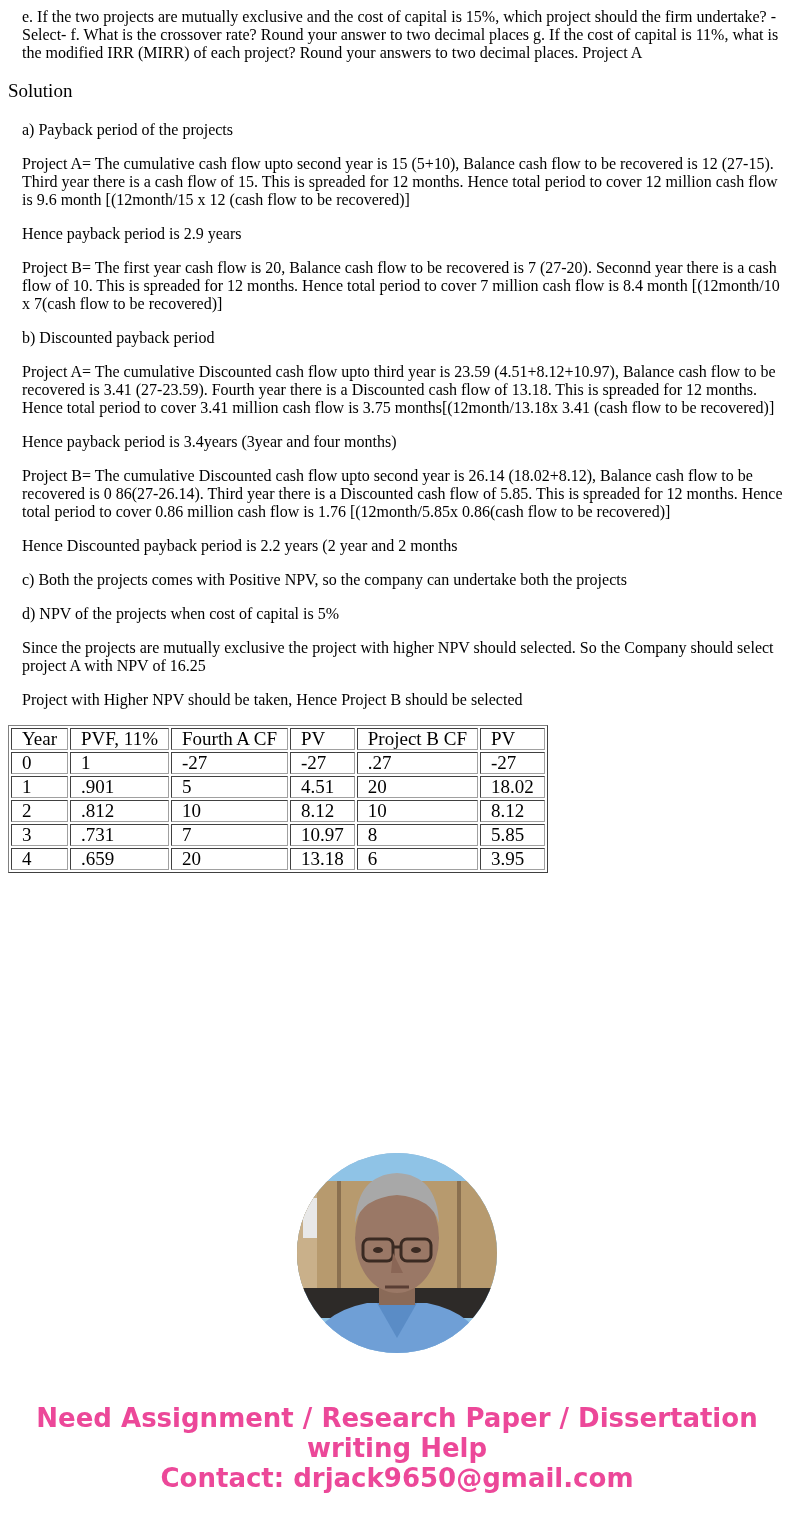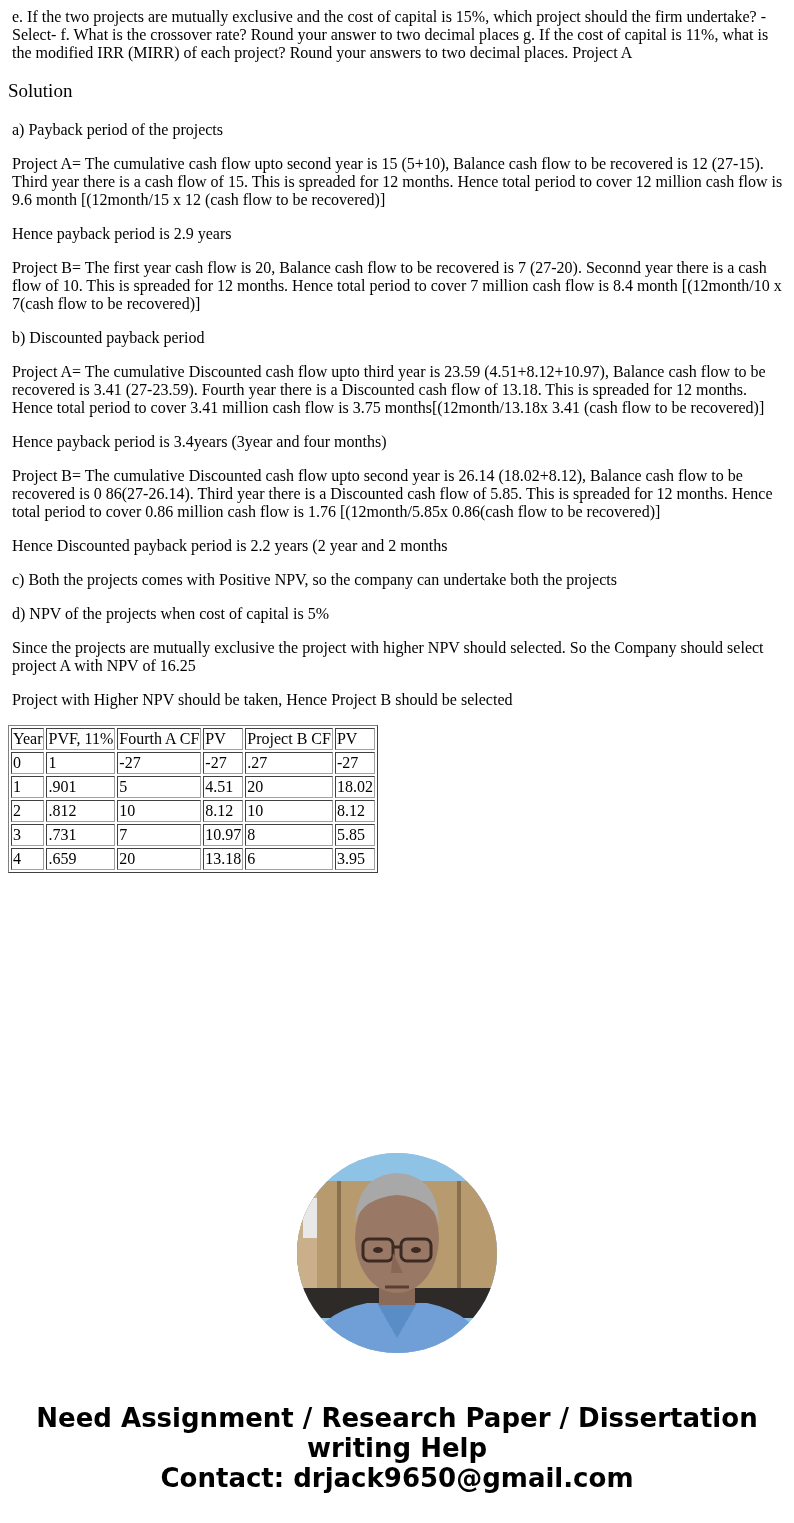--- a/index.html
+++ b/index.html
@@ -7,42 +7,42 @@
       width: 794px;
       height: 1523px;
       position: relative;
       font-family: "Liberation Serif", serif;
       font-size: 16px;
       line-height: 18px;
       color: #000;
       overflow: hidden;
     }
     .content { position: absolute; left: 8px; top: 8px; width: 778px; }
-    p { margin: 0 0 16px 4px; }
+    p { margin: 0 0 16px 14px; }
     h3 {
       font-family: "Liberation Serif", serif;
       font-size: 19px;
       font-weight: normal;
       margin: 18px 0 19px 0;
       line-height: 22px;
     }
     table.data {
       border-collapse: separate;
       border-spacing: 2px;
       border: 1px solid #808080;
       border-right-color: #404040;
       border-bottom-color: #404040;
       margin-top: 0px;
     }
     table.data td {
       border: 1px solid #404040;
       border-right-color: #a0a0a0;
       border-bottom-color: #a0a0a0;
-      padding: 1px 1px;
-      font-size: 16px;
+      padding: 1px 10px;
+      font-size: 19px;
       line-height: 18px;
       height: 18px;
       white-space: nowrap;
       vertical-align: top;
     }
     .avatar {
       position: absolute;
       left: 297px;
       top: 1153px;
       width: 200px;
@@ -54,21 +54,21 @@
     .footer {
       position: absolute;
       left: 0;
       top: 1403px;
       width: 794px;
       text-align: center;
       font-family: "DejaVu Sans", sans-serif;
       font-weight: bold;
       font-size: 26px;
       line-height: 30px;
-      color: #000000;
+      color: #ec4899;
     }
   </style>
 </head>
 <body>
 
 <div class="content">
   <p>e. If the two projects are mutually exclusive and the cost of capital is 15%, which project should the firm undertake? -Select- f. What is the crossover rate? Round your answer to two decimal places g. If the cost of capital is 11%, what is the modified IRR (MIRR) of each project? Round your answers to two decimal places. Project A</p>
   <h3>Solution</h3>
 
   <p>a) Payback period of the projects</p>

